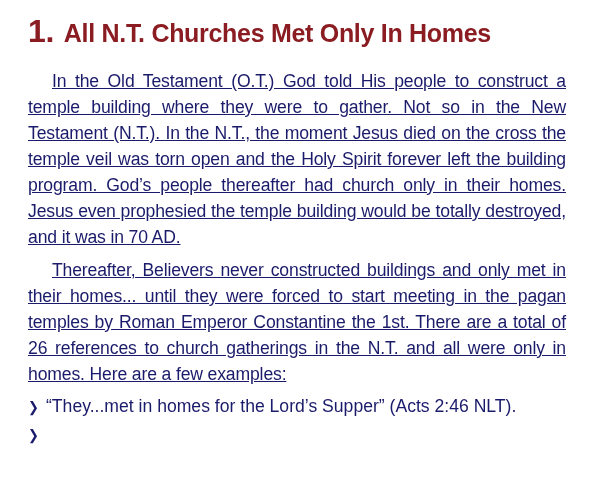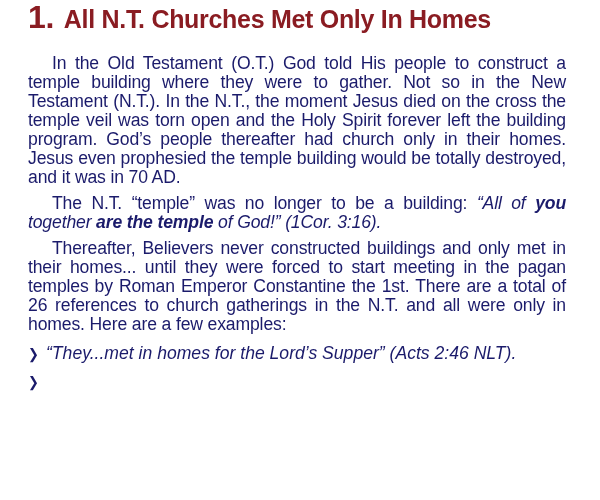--- a/index.html
+++ b/index.html
@@ -10,44 +10,45 @@
     body {
       width: 600px;
       height: 500px;
       overflow: hidden;
       position: relative;
       font-family: "Liberation Sans", "DejaVu Sans", sans-serif;
     }
     .page {
       position: absolute;
       left: 28px;
-      top: 0;
+      top: 14px;
       width: 538px;
     }
     .heading {
       color: #8a1c22;
       font-weight: bold;
       font-size: 25px;
       letter-spacing: -0.3px;
       margin: 0 0 18px 0;
       line-height: 34px;
       white-space: nowrap;
     }
     .heading .num {
       font-size: 32px;
       margin-right: 4px;
     }
     .para {
       color: #1b1b6b;
       font-size: 17.6px;
-      line-height: 19px;
+      line-height: 26px;
       text-align: justify;
       text-indent: 24px;
       margin: 0 0 7px 0;
       letter-spacing: -0.15px;
+      text-decoration: underline;
     }
     .para em { font-style: italic; }
     .para strong { font-weight: bold; }
     .bullets {
       list-style: none;
       margin: 8px 0 0 0;
       padding: 0;
     }
     .bullet {
       color: #1b1b6b;
@@ -60,38 +61,35 @@
     }
     .bullet .chev {
       display: inline-block;
       width: 18px;
       flex: 0 0 18px;
       font-size: 13px;
       font-weight: bold;
       font-style: normal;
       transform: scaleY(1.1);
     }
-    .bullet .quote { font-style: italic; }
+    .bullet .quote { }
     .bullet.tight { letter-spacing: -0.9px; }
   </style>
 </head>
 <body>
 
 <div class="page">
 
   <h1 class="heading">
     <span class="num">1.</span>
     <span>All N.T. Churches Met Only In Homes</span>
   </h1>
 
   <p class="para">In the Old Testament (O.T.) God told His people to construct a temple building where they were to gather. Not so in the New Testament (N.T.). In the N.T., the moment Jesus died on the cross the temple veil was torn open and the Holy Spirit forever left the building program. God’s people thereafter had church only in their homes. Jesus even prophesied the temple building would be totally destroyed, and it was in 70 AD.</p>
 
-  <p class="para">
-    <span>The N.T. “temple” was no longer to be a building: </span><em><span>“All of </span><strong>you</strong><span> together </span><strong>are the temple</strong><span> of God!”</span><span> (1Cor. 3:16).</span></em>
-  </p>
 
   <p class="para">Thereafter, Believers never constructed buildings and only met in their homes... until they were forced to start meeting in the pagan temples by Roman Emperor Constantine the 1st. There are a total of 26 references to church gatherings in the N.T. and all were only in homes. Here are a few examples:</p>
 
   <ul class="bullets">
     <li class="bullet">
       <span class="chev">❯</span>
       <span class="quote"><span>“They...met in homes for the Lord’s Supper”</span><span> (Acts 2:46 NLT).</span></span>
     </li>
     <li class="bullet tight">
       <span class="chev">❯</span>

